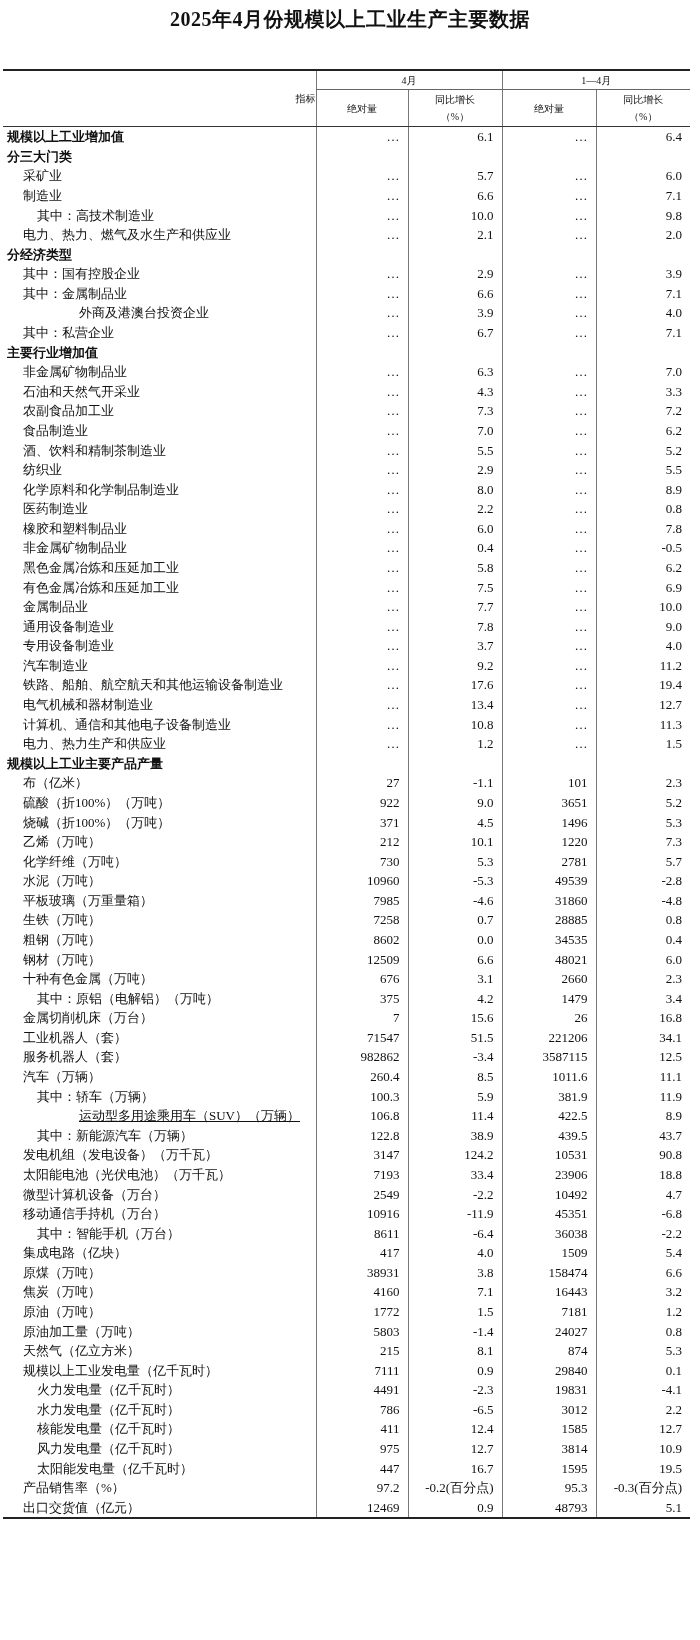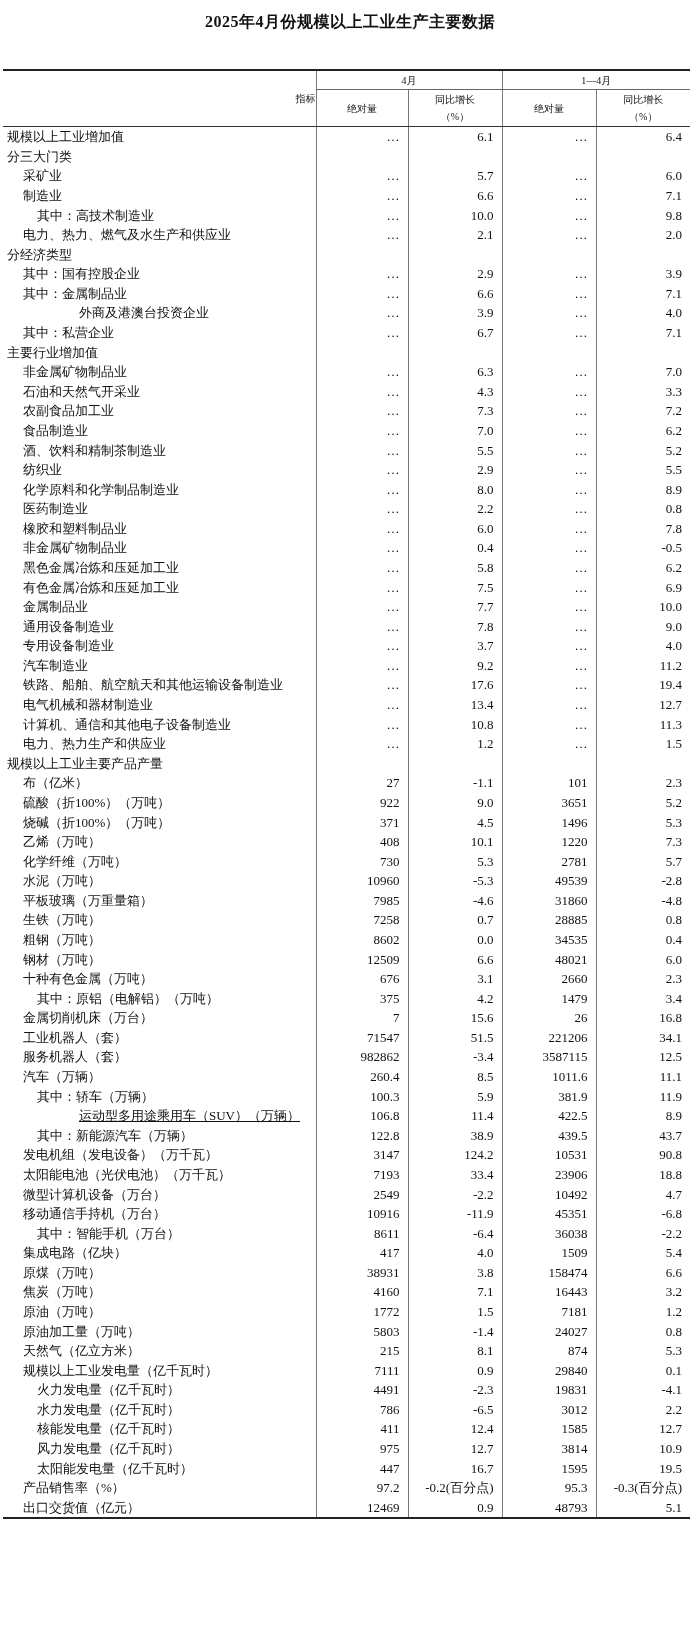--- a/index.html
+++ b/index.html
@@ -1,32 +1,32 @@
 <!DOCTYPE html>
 <html><head>
 <meta charset="utf-8">
 <style>
   html, body { margin: 0; padding: 0; background: #ffffff; }
   body { width: 700px; height: 1640px; position: relative; overflow: hidden;
          font-family: "Liberation Serif", "DejaVu Serif", serif; color: #111; }
-  .title { position: absolute; top: 12px; left: 0; width: 700px; text-align: center;
-           font-size: 16px; font-weight: bold; letter-spacing: 0.5px; }
+  .title { position: absolute; top: 6px; left: 0; width: 700px; text-align: center;
+           font-size: 20px; font-weight: bold; letter-spacing: 0.5px; }
   table { position: absolute; top: 69px; left: 3px; width: 687px; border-collapse: collapse;
           border-top: 2px solid #222; border-bottom: 2px solid #222; table-layout: fixed; font-size: 13px; }
   th { font-weight: normal; font-size: 10px; text-align: center; line-height: 17px; padding: 0; }
   thead tr.h1 th { height: 18px; }
   thead tr.h2 th { height: 36px; }
   thead tr.h2 th, thead tr.h1 th.grp { border-bottom: 1px solid #666; }
   thead th.ind { border-bottom: 1px solid #333; text-align: right; }
   thead tr.h2 th { border-bottom: 1px solid #333; }
   .bl { border-left: 1px solid #777; }
   td { height: 19.58px; padding: 0; line-height: 19px; white-space: nowrap; overflow: visible; }
   td.lbl { text-align: left; }
   td.num { text-align: right; padding-right: 8px; }
-  tr.sec td.lbl { font-weight: normal; padding-left: 4px; }
+  tr.sec td.lbl { font-weight: bold; padding-left: 4px; }
   tr.l1 td.lbl { padding-left: 20px; }
   tr.l2 td.lbl { padding-left: 34px; }
   tr.l3 td.lbl { padding-left: 76px; }
   tr.l4 td.lbl { padding-left: 76px; text-decoration: underline; }
 </style>
 </head>
 <body>
 
 <div class="title">2025年4月份规模以上工业生产主要数据</div>
 
@@ -299,21 +299,21 @@
       </tr>
       <tr class="l1">
         <td class="lbl">烧碱（折100%）（万吨）</td>
         <td class="num bl">371</td>
         <td class="num bl">4.5</td>
         <td class="num bl">1496</td>
         <td class="num bl">5.3</td>
       </tr>
       <tr class="l1">
         <td class="lbl">乙烯（万吨）</td>
-        <td class="num bl">408</td>
+        <td class="num bl">212</td>
         <td class="num bl">10.1</td>
         <td class="num bl">1220</td>
         <td class="num bl">7.3</td>
       </tr>
       <tr class="l1">
         <td class="lbl">化学纤维（万吨）</td>
         <td class="num bl">730</td>
         <td class="num bl">5.3</td>
         <td class="num bl">2781</td>
         <td class="num bl">5.7</td>

